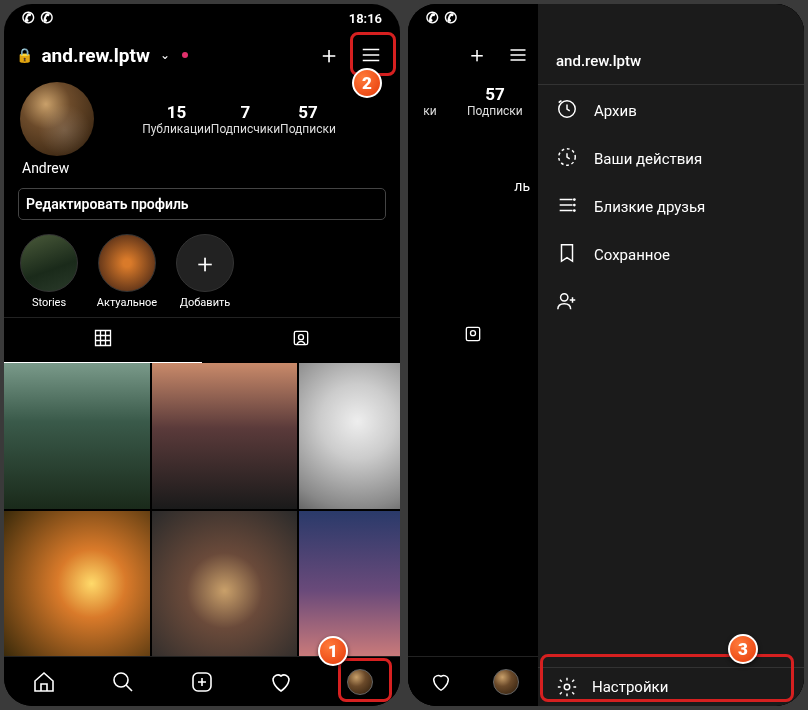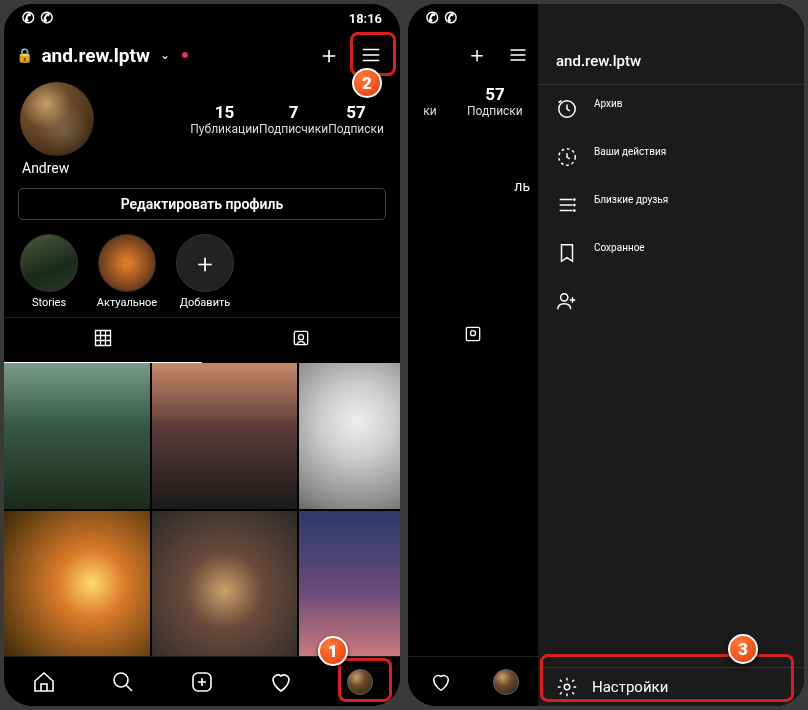--- a/index.html
+++ b/index.html
@@ -65,28 +65,28 @@
     background: radial-gradient(circle at 35% 30%, #c9a06a 0%, #6b4a2a 35%, #2a1a0a 100%);
     flex-shrink:0;
     position:relative;
     overflow:hidden;
   }
   .avatar::after{
     content:"";position:absolute;inset:0;
     background: radial-gradient(circle at 60% 65%, rgba(255,255,255,.15) 0%, transparent 40%);
   }
   .stats {
-    flex:1;display:flex;justify-content:flex-end;text-align:center;
+    flex:1;display:flex;justify-content:center;text-align:center;
   }
   .stat .num{font-weight:700;font-size:17px;}
   .stat .lbl{font-size:12px;color:#ddd;}
   .display-name{padding:2px 26px 8px 18px;font-size:14px;}
   .edit-btn{
     margin:4px 14px;border:1px solid #444;border-radius:5px;
-    text-align:center;padding:7px;font-size:14px;font-weight:600;
+    padding:7px;font-size:14px;font-weight:600;
   }
   .highlights{
     display:flex;gap:16px;padding:10px 14px 8px 14px;align-items:flex-start;
   }
   .hl{text-align:center;width:62px;}
   .hl-circ{
     width:58px;height:58px;border-radius:50%;border:1px solid #333;
     margin:0 auto 4px auto;background:#222;position:relative;overflow:hidden;
   }
   .hl-circ.forest{background:linear-gradient(160deg,#4a5a3a,#1a2a1a 60%,#2a3a2a);}
@@ -120,21 +120,21 @@
   }
   .side-menu{
     position:absolute;top:0;right:0;bottom:0;left:130px;
     background:#1b1b1b;display:flex;flex-direction:column;
     padding-top:40px;
   }
   .menu-title{
     font-size:15px;font-weight:500;padding:8px 18px 14px 18px;border-bottom:1px solid #333;
   }
   .menu-item{
-    display:flex;align-items:flex-start;gap:16px;padding:13px 18px;font-size:10px;
+    display:flex;align-items:flex-end;gap:16px;padding:13px 18px;font-size:15px;
   }
   .menu-item svg{width:22px;height:22px;flex-shrink:0;}
   .menu-spacer{flex:1;}
   .settings-row{
     display:flex;align-items:center;gap:14px;padding:8px 18px;
     border-top:1px solid #333;font-size:15px;
   }
   
   .callout{
     position:absolute;width:30px;height:30px;border-radius:50%;

